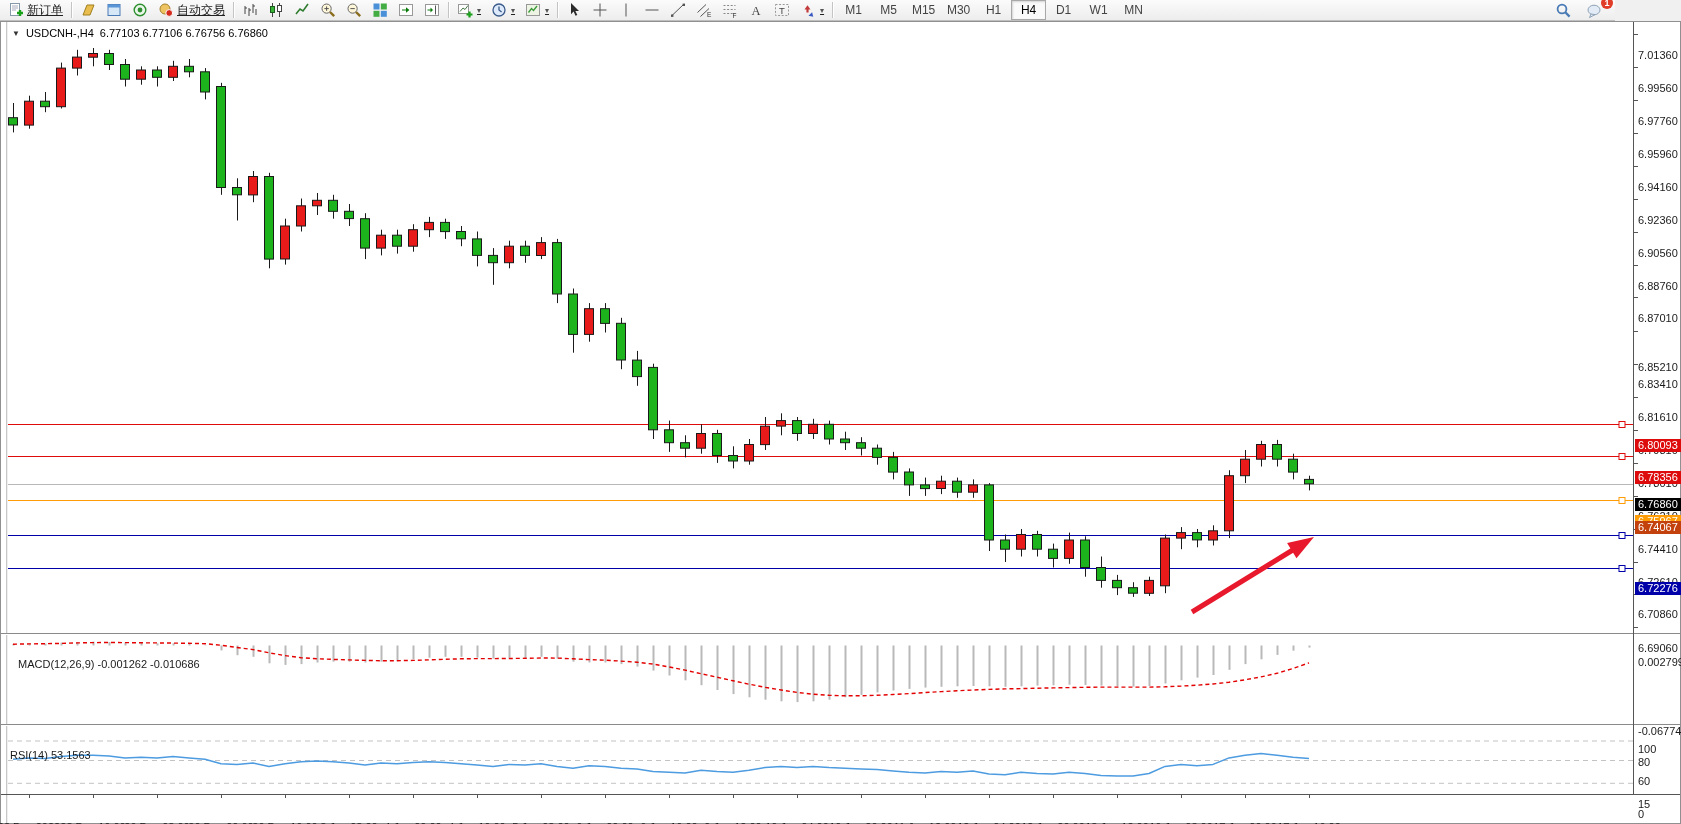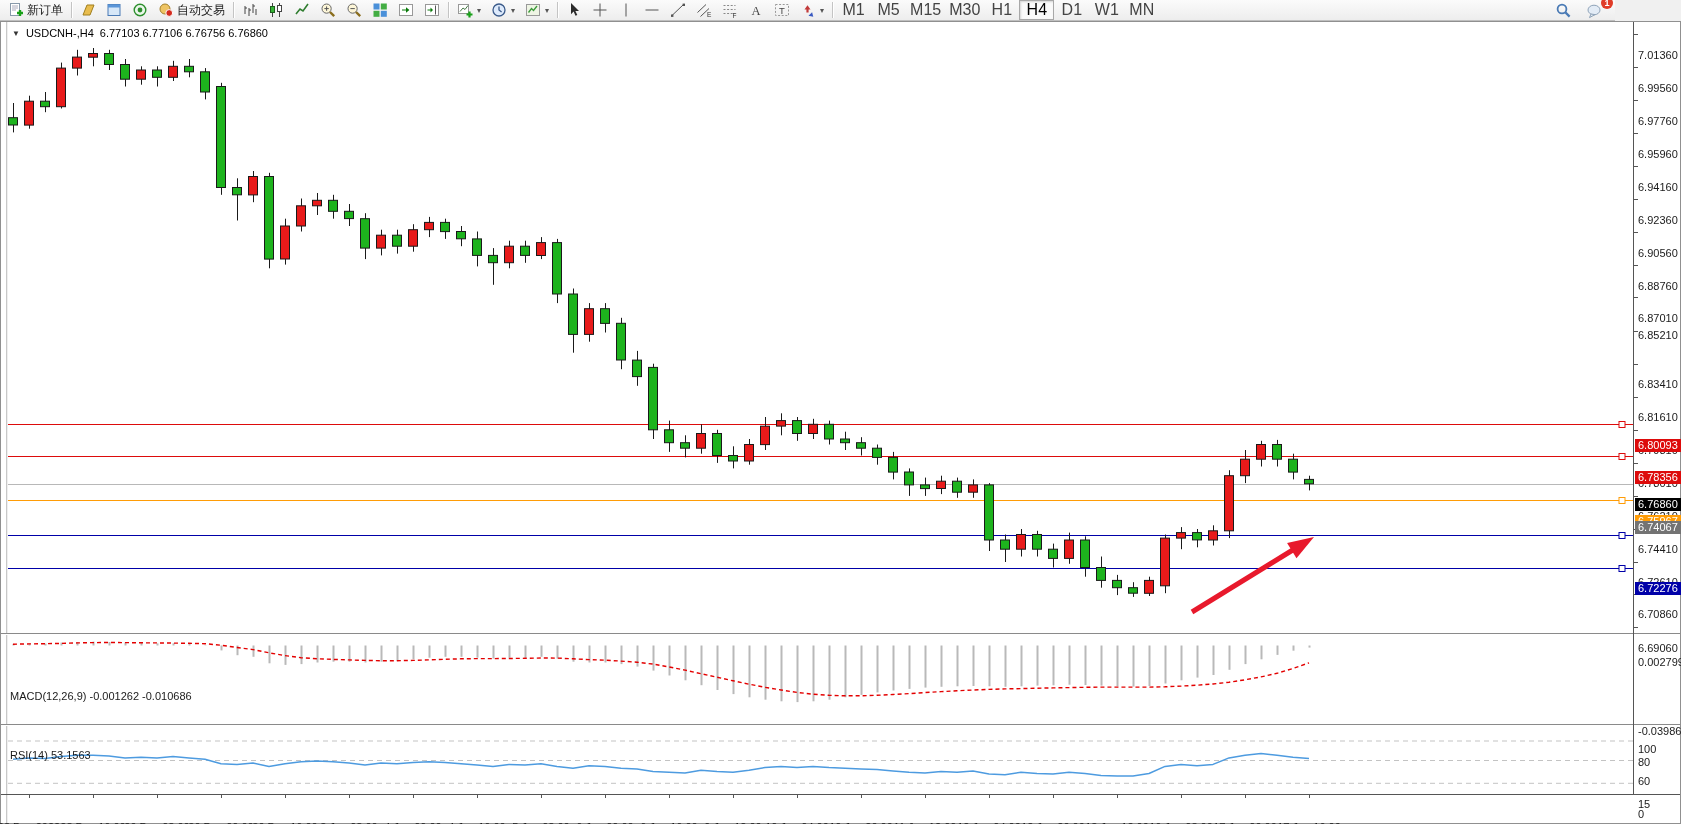--- a/index.html
+++ b/index.html
@@ -7,28 +7,28 @@
     width:1681px;height:824px;position:relative;overflow:hidden;
     background:#f0f0f0;font-family:"Liberation Sans",sans-serif;
     -webkit-font-smoothing:antialiased;
   }
   
   #toolbar{
     position:absolute;top:0;left:0;width:1615px;height:21px;
     background:linear-gradient(#fbfbfb,#ededed);
     border-bottom:1px solid #bfbfbf;
     display:flex;align-items:center;padding-left:3px;box-sizing:border-box;
-    font-size:12px;color:#222;white-space:nowrap;
+    font-size:12px;color:#222;white-space:nowrap;text-decoration:underline;
   }
   .tbtn{height:19px;display:inline-flex;align-items:center;gap:3px;padding:0 4px;border:1px solid transparent;border-radius:2px;}
   .tbtn svg{display:block;}
   .tb-sep{width:1px;height:16px;background:#c4c4c4;margin:0 3px;box-shadow:1px 0 0 #fff;}
   .dd{font-size:8px;color:#555;margin-left:1px;}
   .tf-btn{height:18px;min-width:27px;justify-content:center;display:inline-flex;align-items:center;
-    font-size:16px;color:#444;padding:0 3px;border:1px solid transparent;}
+    font-size:12px;color:#444;padding:0 3px;border:1px solid transparent;}
   .tf-btn.active{border:1px solid #a8a8a8;background:#fafafa;box-shadow:inset 1px 1px 2px rgba(0,0,0,.15);color:#000;}
   #tb-right{margin-left:auto;display:flex;align-items:center;margin-right:6px;gap:4px;}
   .badge{
     position:absolute;top:-4px;right:-5px;background:#e03c28;color:#fff;border-radius:50%;
     width:12px;height:12px;font-size:9px;line-height:12px;text-align:center;font-weight:bold;
   }
   
   #chart-window{position:absolute;left:0;top:21px;width:1681px;height:803px;background:#fff;}
   #plot-svg{position:absolute;left:0;top:0;}
   #symbol-header{
@@ -651,39 +651,39 @@
   <div id="labels">
       <div class="axis-label" style="top: 27.5px;">7.01360</div>
       <div class="axis-label" style="top: 60.5464px;">6.99560</div>
       <div class="axis-label" style="top: 93.5929px;">6.97760</div>
       <div class="axis-label" style="top: 126.639px;">6.95960</div>
       <div class="axis-label" style="top: 159.686px;">6.94160</div>
       <div class="axis-label" style="top: 192.732px;">6.92360</div>
       <div class="axis-label" style="top: 225.779px; text-align: right;">6.90560</div>
       <div class="axis-label" style="top: 258.825px;">6.88760</div>
       <div class="axis-label" style="top: 290.954px;">6.87010</div>
-      <div class="axis-label" style="top: 308px;">6.85210</div>
+      <div class="axis-label" style="top: 340px;">6.85210</div>
       <div class="axis-label" style="top: 357.046px;">6.83410</div>
       <div class="axis-label" style="top: 390.093px;">6.81610</div>
       <div class="axis-label" style="top: 423.139px;">6.79810</div>
       <div class="axis-label" style="top: 456.186px;">6.78010</div>
       <div class="axis-label" style="top: 489.232px;">6.76210</div>
       <div class="axis-label" style="top: 522.279px;">6.74410</div>
       <div class="axis-label" style="top: 555.325px;">6.72610</div>
       <div class="axis-label" style="top: 587.454px;">6.70860</div>
       <div class="axis-label" style="top: 620.5px;">6.69060</div>
       <div class="hline-label" style="top: 417.944px; background: rgb(221, 11, 11);">6.80093</div>
       <div class="hline-label" style="top: 449.833px; background: rgb(221, 11, 11);">6.78356</div>
       <div class="hline-label" style="top: 477.299px; background: rgb(0, 0, 0);">6.76860</div>
       <div class="hline-label" style="top: 493.693px; background: rgb(255, 156, 6);">6.75967</div>
-      <div class="hline-label" style="top: 500px; background: #737373;">6.74067</div>
+      <div class="hline-label" style="top: 500px; background: #c2410c;">6.74067</div>
       <div class="hline-label" style="top: 561.457px; background: rgb(0, 0, 168);">6.72276</div>
-      <div class="ind-label" style="top: 669px;">MACD(12,26,9) -0.001262 -0.010686</div>
+      <div class="ind-label" style="top: 637px; margin-left: 8px;">MACD(12,26,9) -0.001262 -0.010686</div>
       <div class="axis-label" style="top: 635px;">0.002799</div>
-      <div class="axis-label" style="top: 704px;">-0.03986</div>
+      <div class="axis-label" style="top: 704px;">-0.06774</div>
       <div class="ind-label" style="top: 728px;">RSI(14) 53.1563</div>
       <div class="axis-label" style="top: 721.5px;">100</div>
       <div class="axis-label" style="top: 734.5px;">80</div>
       <div class="axis-label" style="top: 754px;">60</div>
       <div class="axis-label" style="top: 776.75px;">15</div>
       <div class="axis-label" style="top: 786.5px;">0</div>
       <div class="time-label" style="left: -17px;">28 Dec 2022</div>
       <div class="time-label" style="left: 47px;">28 Dec 16:00</div>
       <div class="time-label" style="left: 111px;">29 Dec 08:00</div>
       <div class="time-label" style="left: 175px;">30 Dec 00:00</div>

